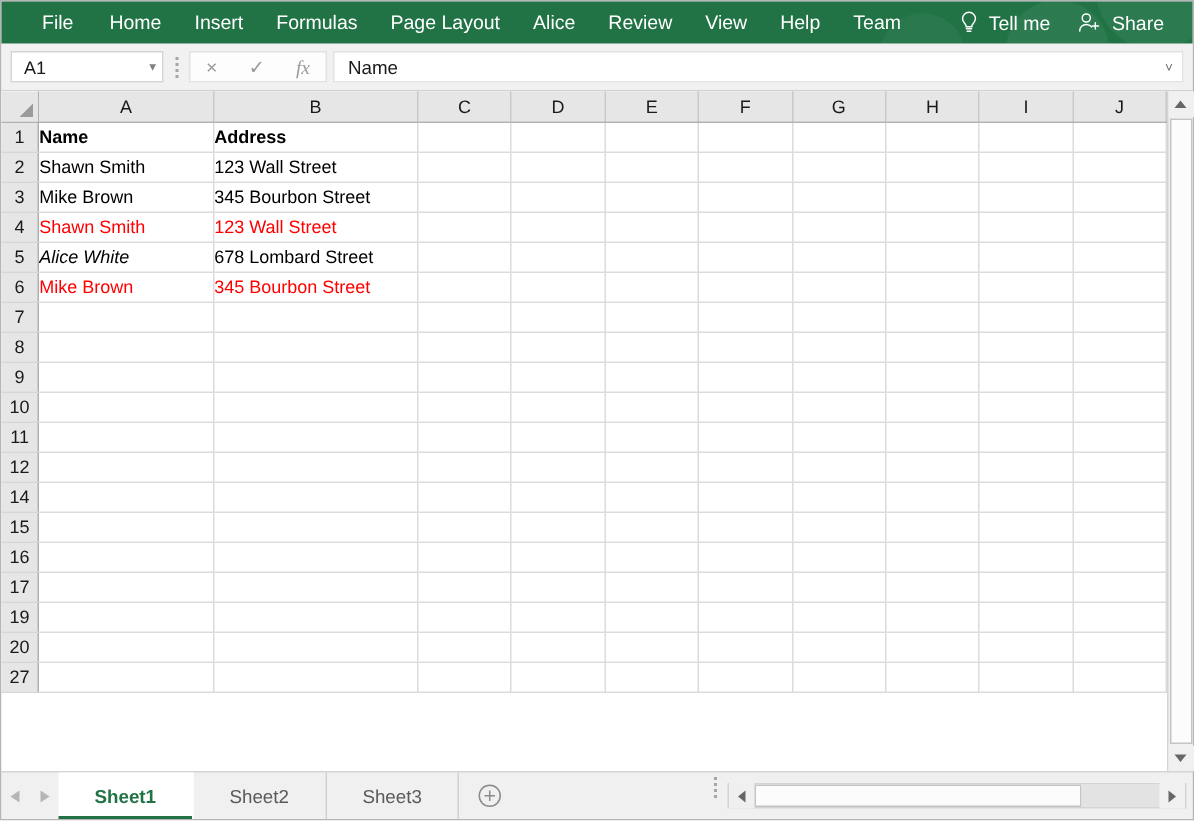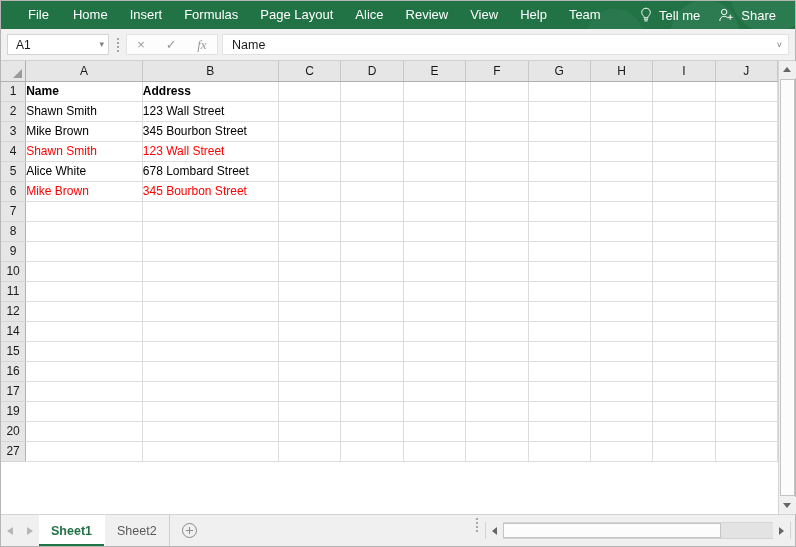--- a/index.html
+++ b/index.html
@@ -196,21 +196,21 @@
     border-top: 1px solid #d4d4d4;
     display: flex; align-items: stretch;
   }
   .tab-navs { display: flex; align-items: center; padding: 0 6px; gap: 14px; }
   .nav-arrow { width: 0; height: 0; }
   .nav-arrow.l { border-top: 4px solid transparent; border-bottom: 4px solid transparent; border-right: 6px solid #b6b6b6; }
   .nav-arrow.r { border-top: 4px solid transparent; border-bottom: 4px solid transparent; border-left: 6px solid #b6b6b6; }
   .tabs { display: flex; align-items: stretch; }
   .tab {
     display: flex; align-items: center;
-    padding: 0 12px;
+    padding: 0 24px;
     font-size: 12.5px;
     color: #5a5a5a;
     border-right: 1px solid #d0d0d0;
     position: relative;
   }
   .tab.active {
     background: #fff;
     color: #217346;
     font-weight: bold;
     border-right: 1px solid #fff;
@@ -379,21 +379,21 @@
               <td class="cell" style="width: 64px;"></td>
               <td class="cell" style="width: 64px;"></td>
               <td class="cell" style="width: 64px;"></td>
               <td class="cell" style="width: 64px;"></td>
               <td class="cell" style="width: 64px;"></td>
               <td class="cell" style="width: 64px;"></td>
               <td class="cell" style="width: 64px;"></td>
             </tr>
             <tr>
               <th class="rowhead">5</th>
-              <td class="cell" style="width: 118px;">Alice White</td>
+              <td class="cell" style="width: 118px; font-style: italic;">Alice White</td>
               <td class="cell" style="width: 137px;">678 Lombard Street</td>
               <td class="cell" style="width: 64px;"></td>
               <td class="cell" style="width: 64px;"></td>
               <td class="cell" style="width: 64px;"></td>
               <td class="cell" style="width: 64px;"></td>
               <td class="cell" style="width: 64px;"></td>
               <td class="cell" style="width: 64px;"></td>
               <td class="cell" style="width: 64px;"></td>
               <td class="cell" style="width: 64px;"></td>
             </tr>
@@ -595,20 +595,21 @@
   </div>
 
   <div class="tabbar">
     <div class="tab-navs">
       <span class="nav-arrow l"></span>
       <span class="nav-arrow r"></span>
     </div>
     <div class="tabs">
         <div class="tab active">Sheet1</div>
         <div class="tab">Sheet2</div>
+        <div class="tab">Sheet3</div>
       </div>
     <div class="add-sheet">
       <span class="plus-circle"></span>
     </div>
     <div class="tab-spacer"></div>
 
     <div class="dots-sep">
       <i></i>
       <i></i>
       <i></i>

